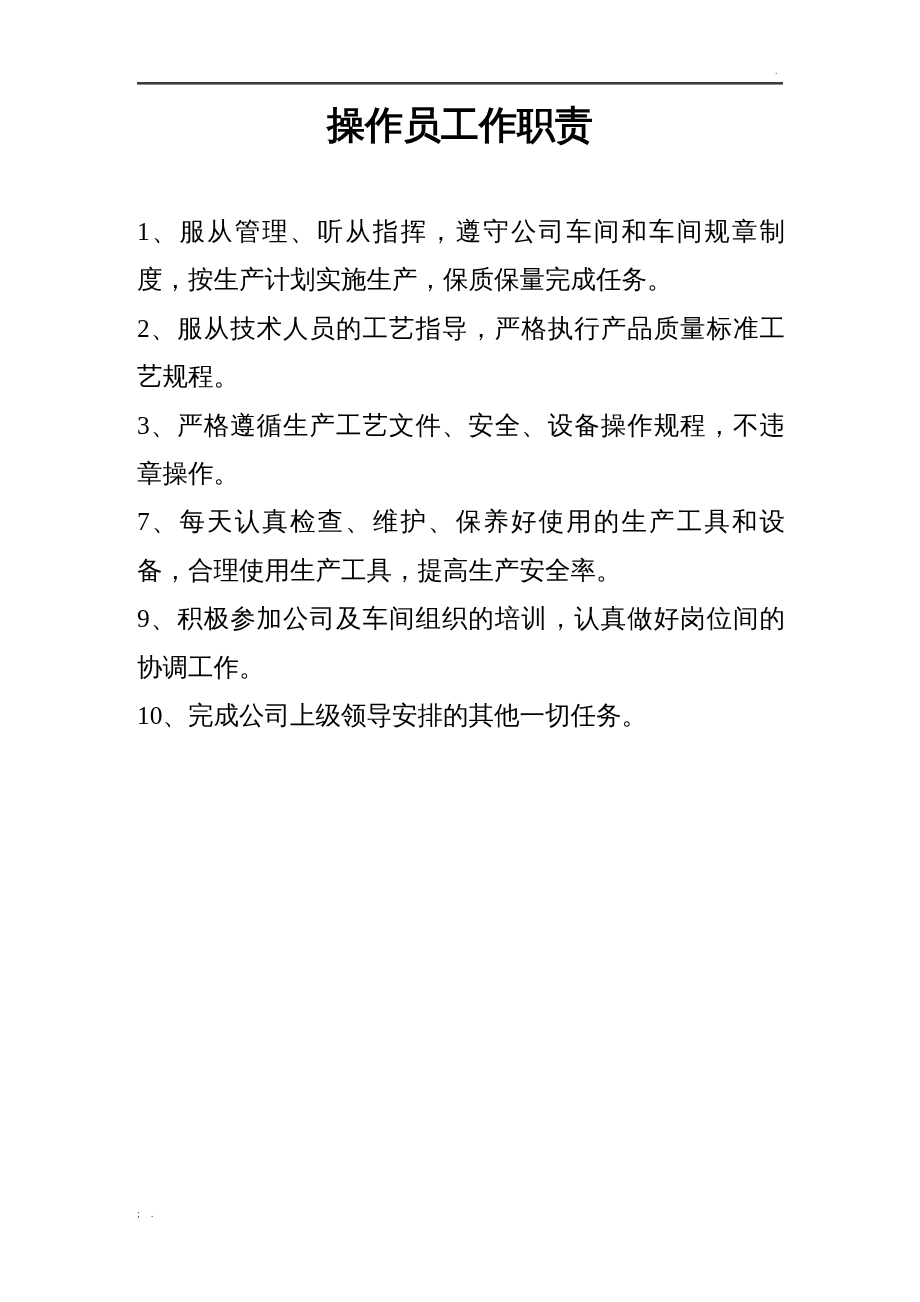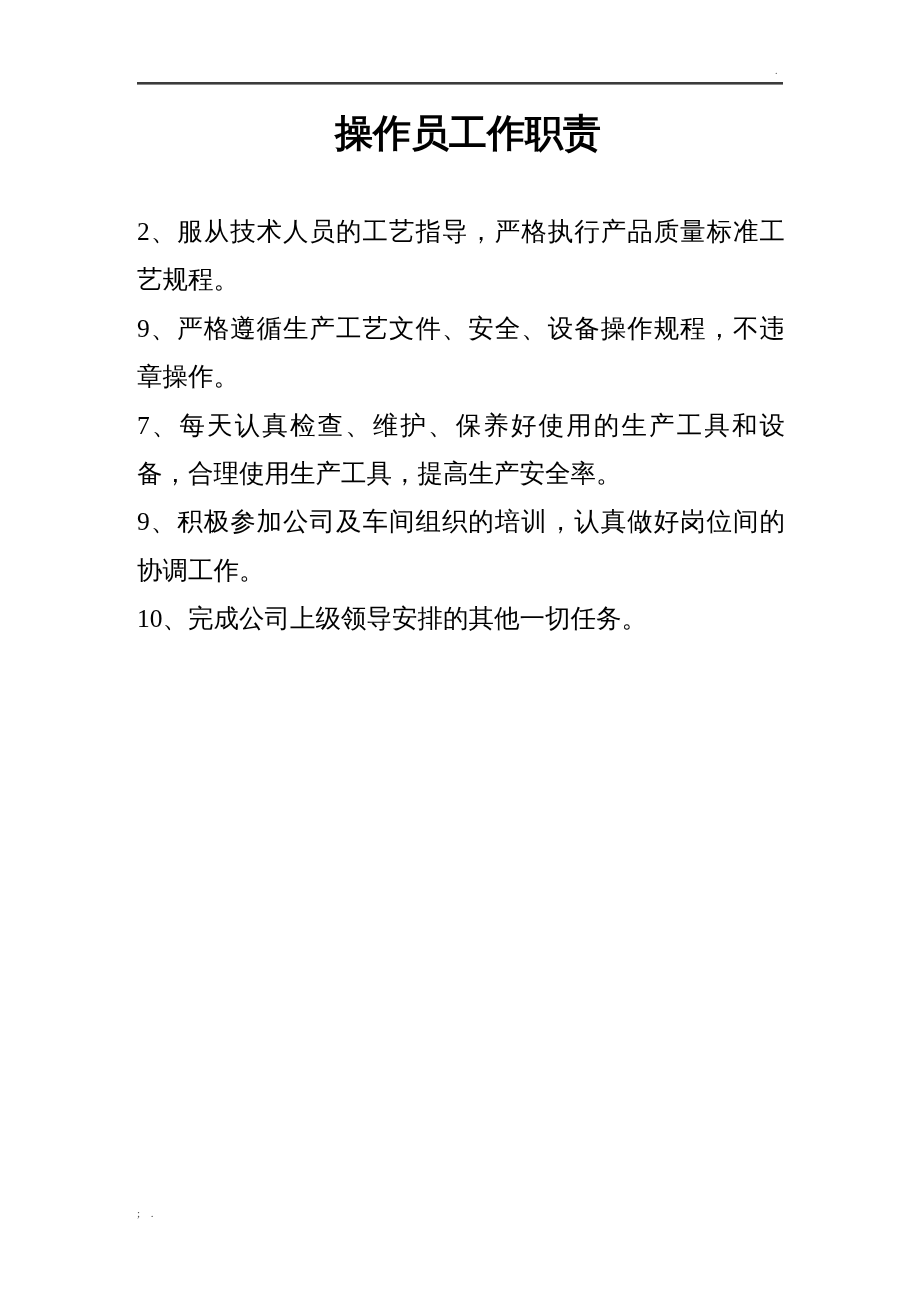--- a/index.html
+++ b/index.html
@@ -31,21 +31,21 @@
     top: 66px;
     font-size: 10px;
     color: #555555;
     line-height: 10px;
   }
   .doc-title {
     position: absolute;
     left: 137px;
     top: 100px;
     width: 646px;
-    margin: 8px;
+    margin: 0;
     text-align: center;
     font-size: 38px;
     font-weight: bold;
     letter-spacing: 0px;
     color: #000000;
     font-family: "Liberation Serif", "DejaVu Serif", serif;
   }
   .doc-body {
     position: absolute;
     left: 137px;
@@ -77,22 +77,23 @@
 
 <div class="page">
 
   <span class="header-stray-mark">.</span>
 
   <div class="header-rule"></div>
 
   <h1 class="doc-title">操作员工作职责</h1>
 
   <div class="doc-body">
+    <p>1、服从管理、听从指挥，遵守公司车间和车间规章制度，按生产计划实施生产，保质保量完成任务。</p>
     <p>2、服从技术人员的工艺指导，严格执行产品质量标准工艺规程。</p>
-    <p>9、严格遵循生产工艺文件、安全、设备操作规程，不违章操作。</p>
+    <p>3、严格遵循生产工艺文件、安全、设备操作规程，不违章操作。</p>
     <p>7、每天认真检查、维护、保养好使用的生产工具和设备，合理使用生产工具，提高生产安全率。</p>
     <p>9、积极参加公司及车间组织的培训，认真做好岗位间的协调工作。</p>
     <p>10、完成公司上级领导安排的其他一切任务。</p>
   </div>
 
   <span class="footer-stray-mark">; .</span>
 
 </div>
 
 </body></html>

